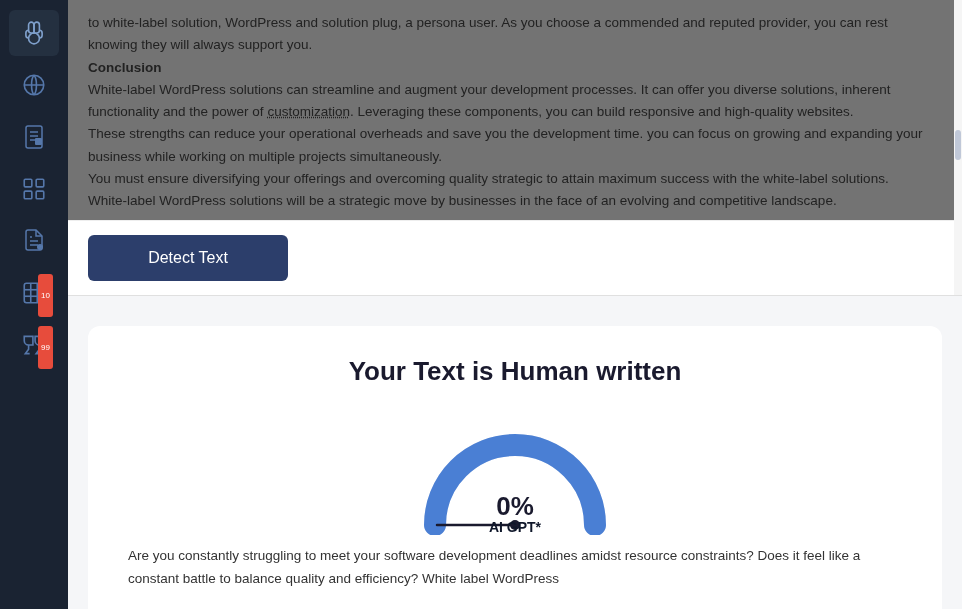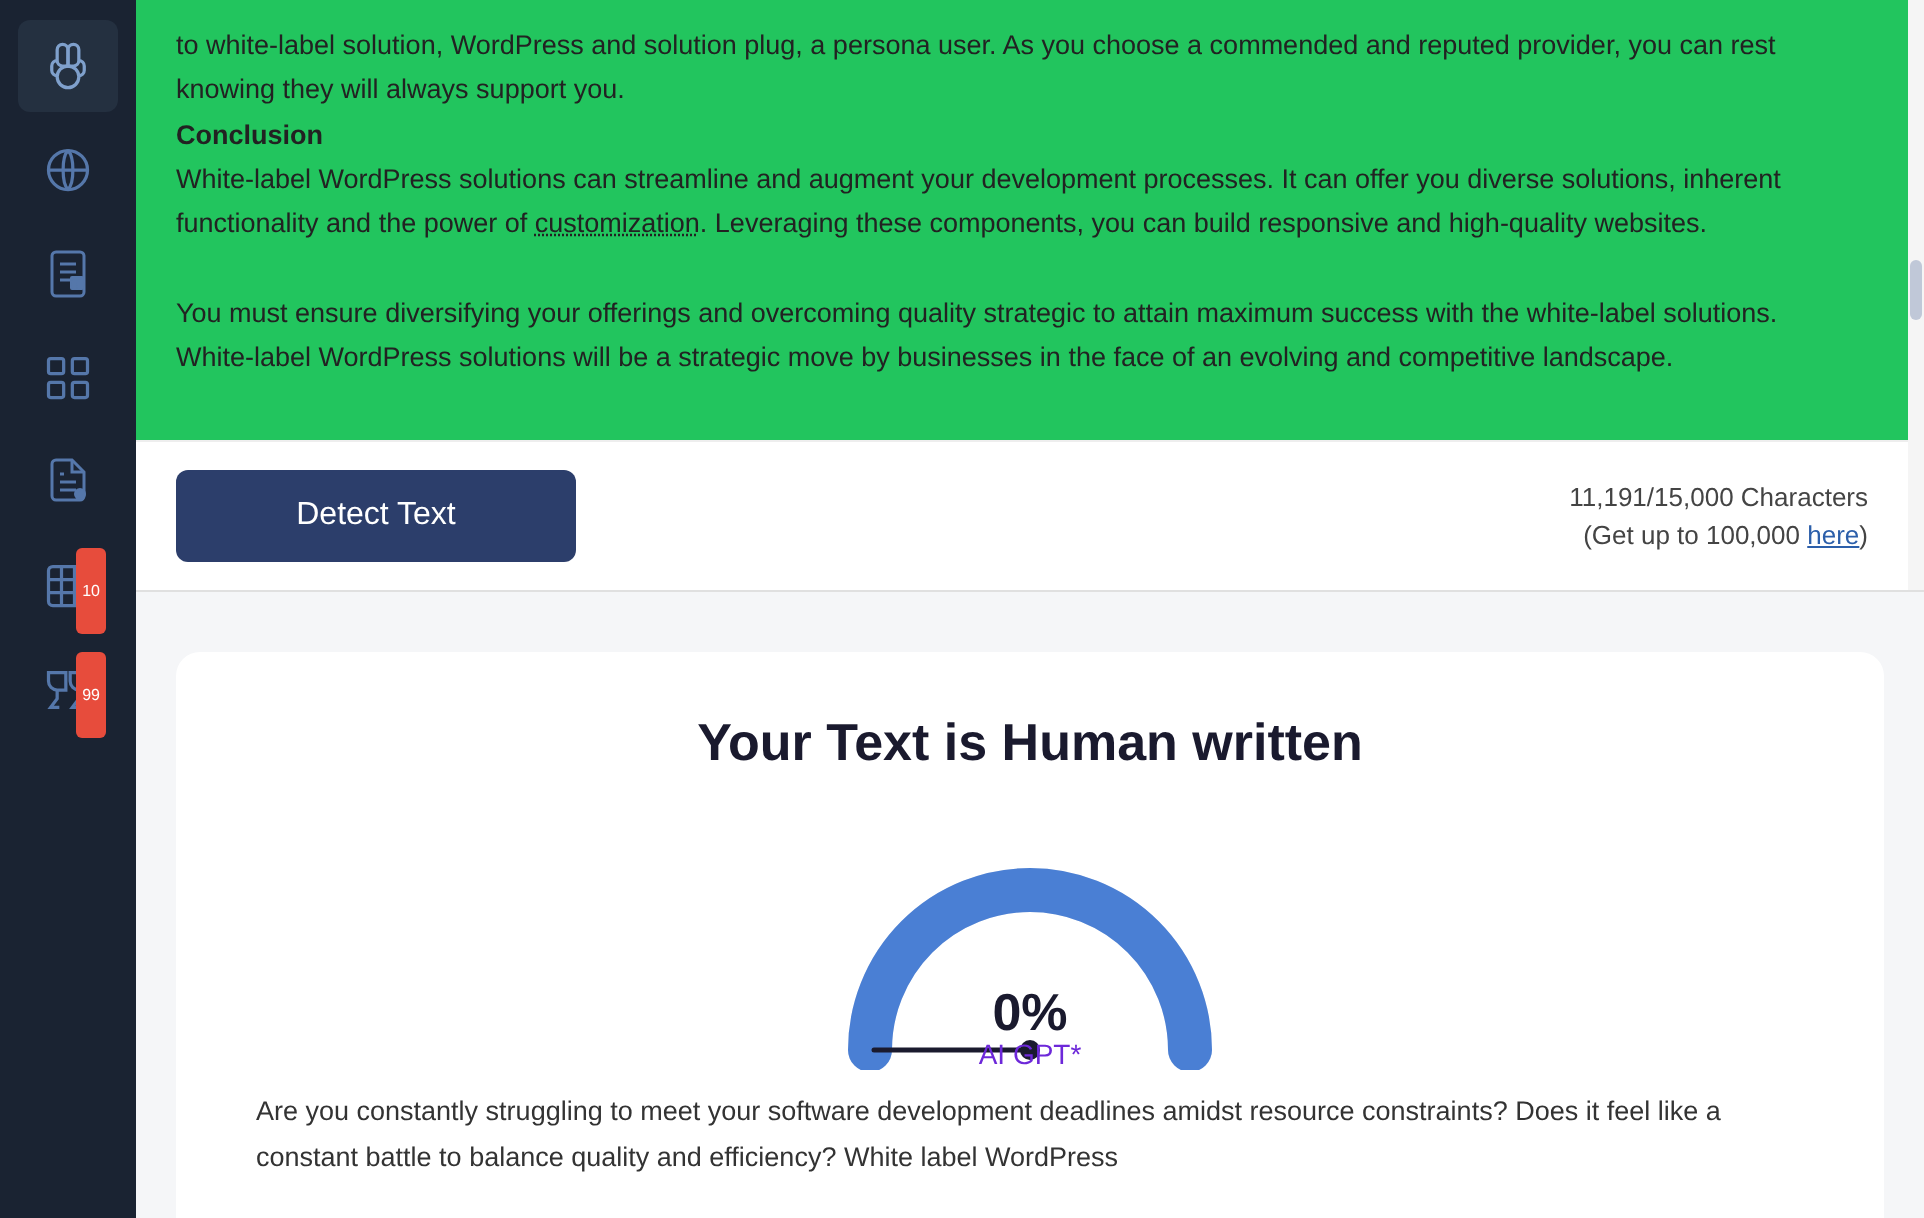--- a/index.html
+++ b/index.html
@@ -56,21 +56,21 @@
       flex: 1;
       display: flex;
       flex-direction: column;
       background: #ffffff;
     }
 
     
     .text-section {
       flex: 0 0 auto;
       padding: 0;
-      background: #22c55e;
+      background: #737373;
       border-bottom: 1px solid #e0e0e0;
     }
 
     .text-display {
       padding: 12px 20px;
       font-size: 13.5px;
       line-height: 1.65;
       color: #222222;
       min-height: 220px;
       max-height: 220px;
@@ -178,22 +178,22 @@
       text-align: center;
     }
     .gauge-percent {
       font-size: 26px;
       font-weight: 700;
       color: #1a1a2e;
       line-height: 1;
     }
     .gauge-label {
       font-size: 14px;
-      color: #6d28d9;
-      font-weight: 400;
+      color: #0f172a;
+      font-weight: 700;
     }
 
     
     .result-description {
       padding: 0 10px;
       font-size: 13.5px;
       line-height: 1.7;
       color: #333;
     }
 
@@ -295,35 +295,29 @@
 
 <div class="main-content">
 
   <div class="text-section">
     <div class="text-section-wrapper">
       <div class="text-column">
         <div class="text-display">
           <span>to white-label solution, WordPress and solution plug, a persona user. As you choose a commended and reputed provider, you can rest knowing they will always support you.</span><br>
           <strong>Conclusion</strong><br>
           <span>White-label WordPress solutions can streamline and augment your development processes. It can offer you diverse solutions, inherent functionality and the power of <span class="underline">customization</span>. Leveraging these components, you can build responsive and high-quality websites.</span><br>
-          <br>
+          <span>These strengths can reduce your operational overheads and save you the development time. you can focus on growing and expanding your business while working on multiple projects simultaneously.</span><br>
           <span>You must ensure diversifying your offerings and overcoming quality strategic to attain maximum success with the white-label solutions.</span><br>
           <span>White-label WordPress solutions will be a strategic move by businesses in the face of an evolving and competitive landscape.</span>
         </div>
 
         <div class="action-bar">
           <button class="detect-btn">Detect Text</button>
 
 
-          <div class="char-count">
-            <span>
-              <span>11,191</span>/<span>15,000</span> <span>Characters</span>
-            </span><br>
-            <span>(</span><span>Get up to 100,000</span> <a href="#">here</a><span>)</span>
-          </div>
         </div>
       </div>
 
       <div class="scrollbar-col">
         <div class="scrollbar-thumb"></div>
       </div>
     </div>
   </div>
 
   <div class="results-section">

